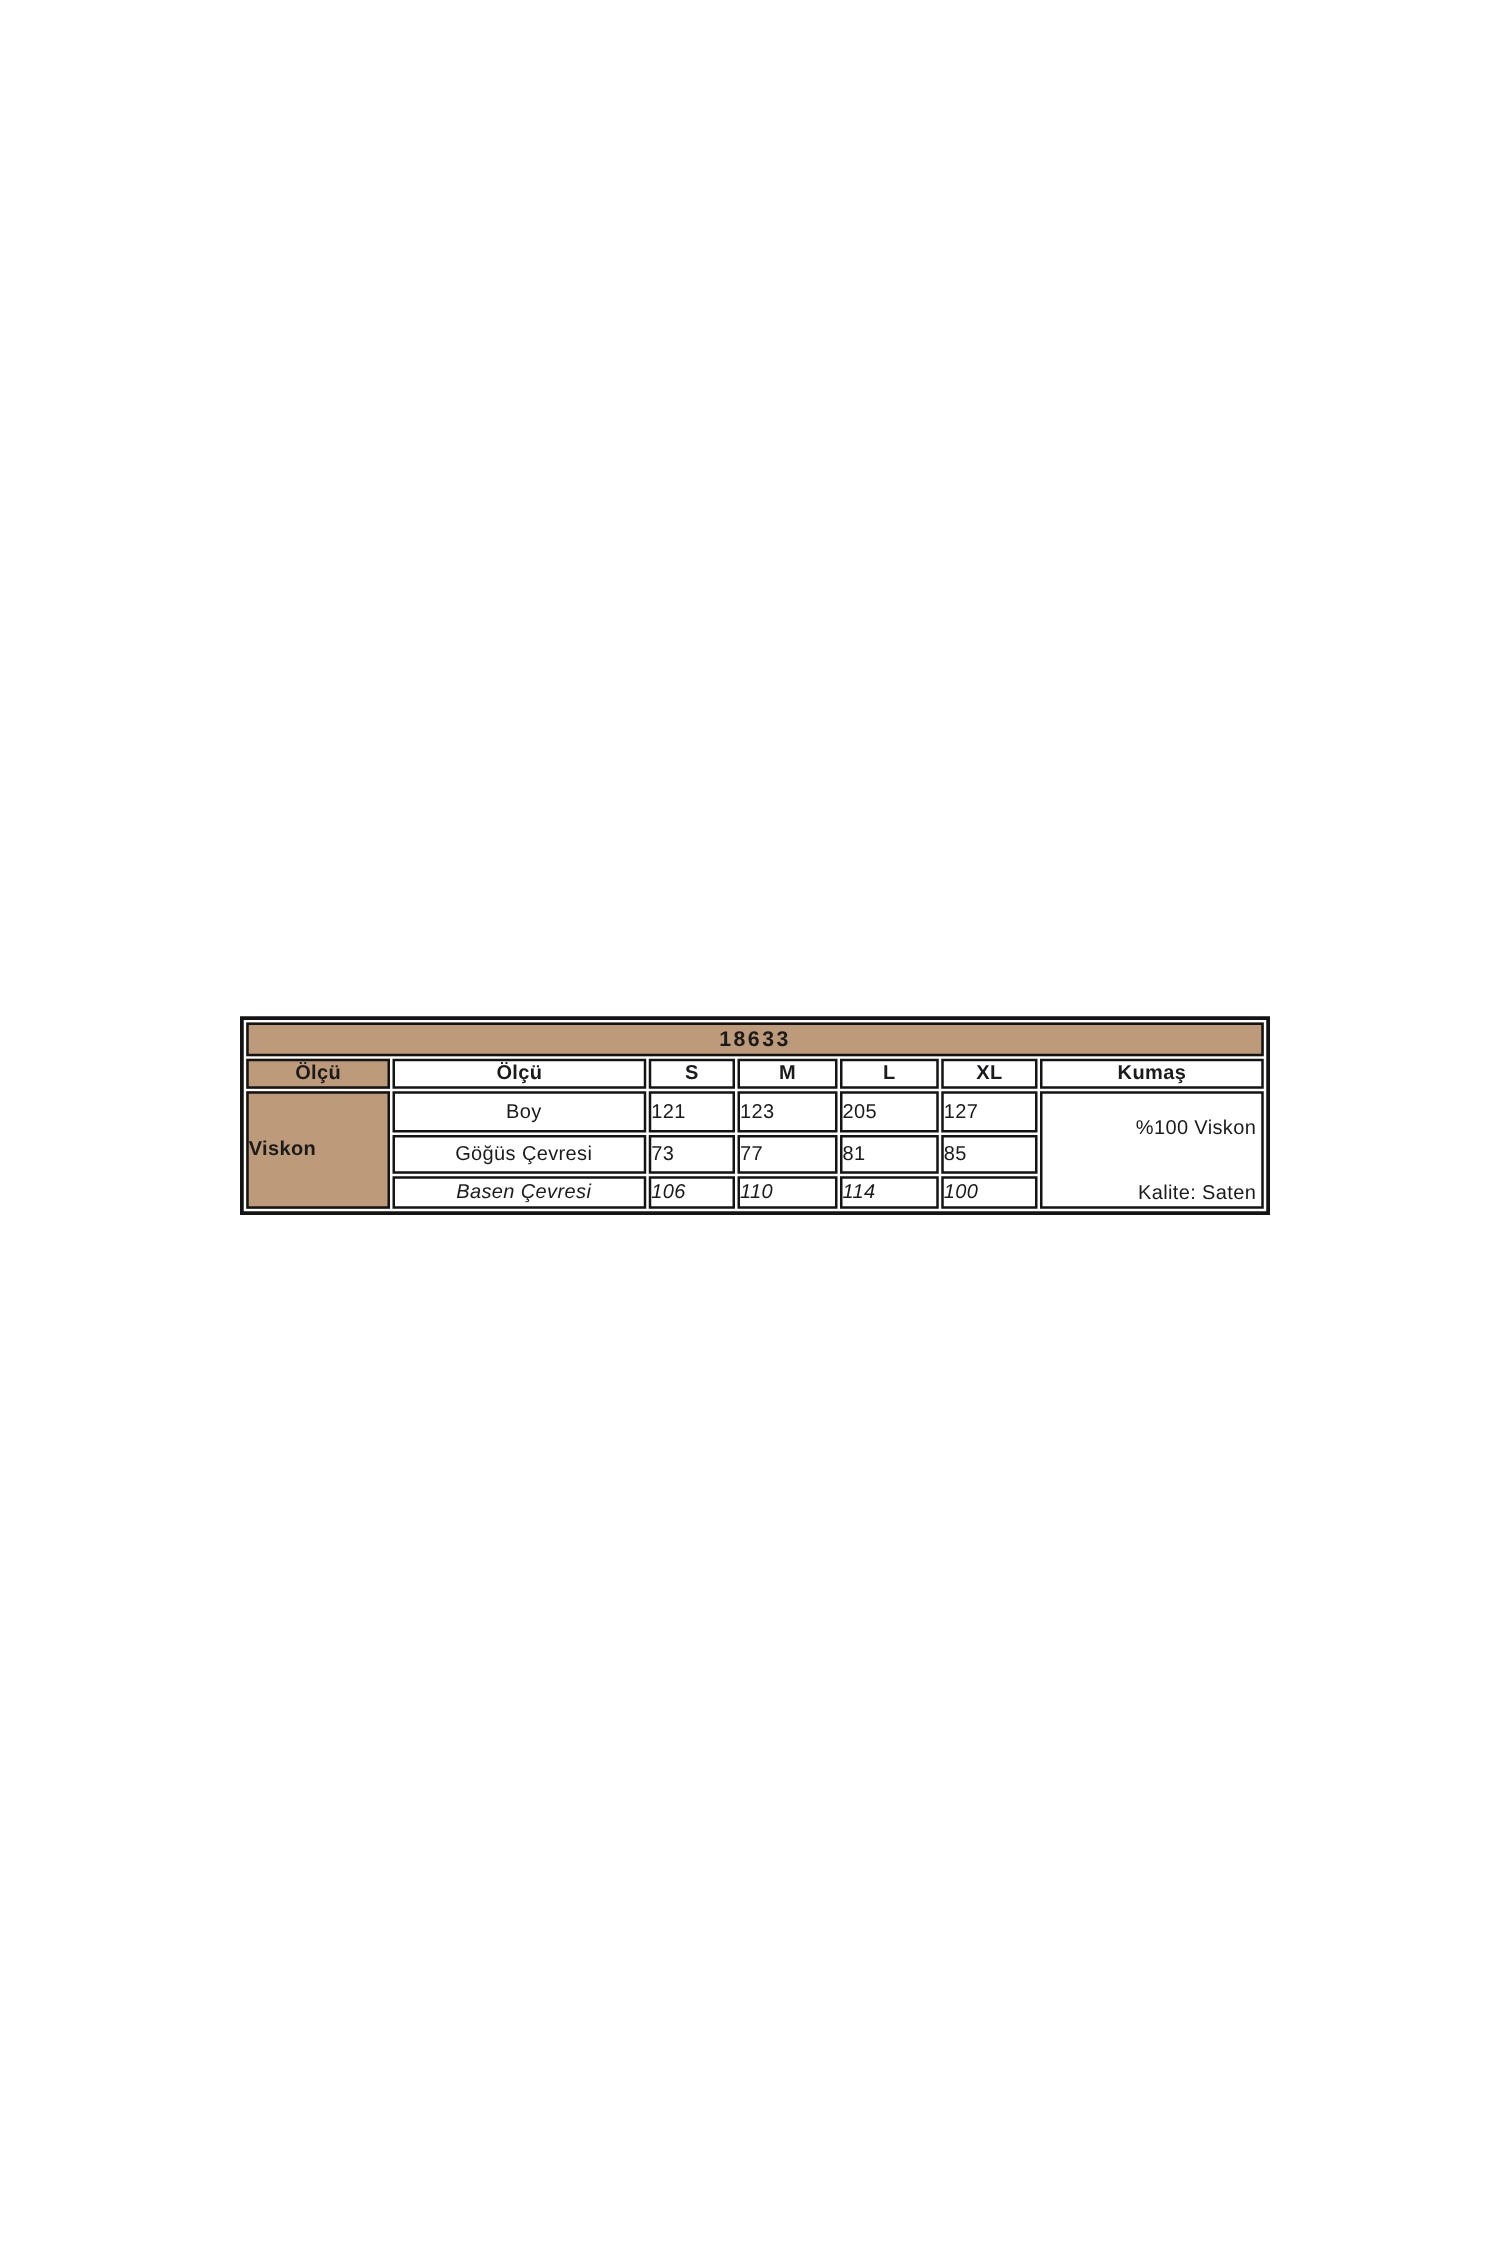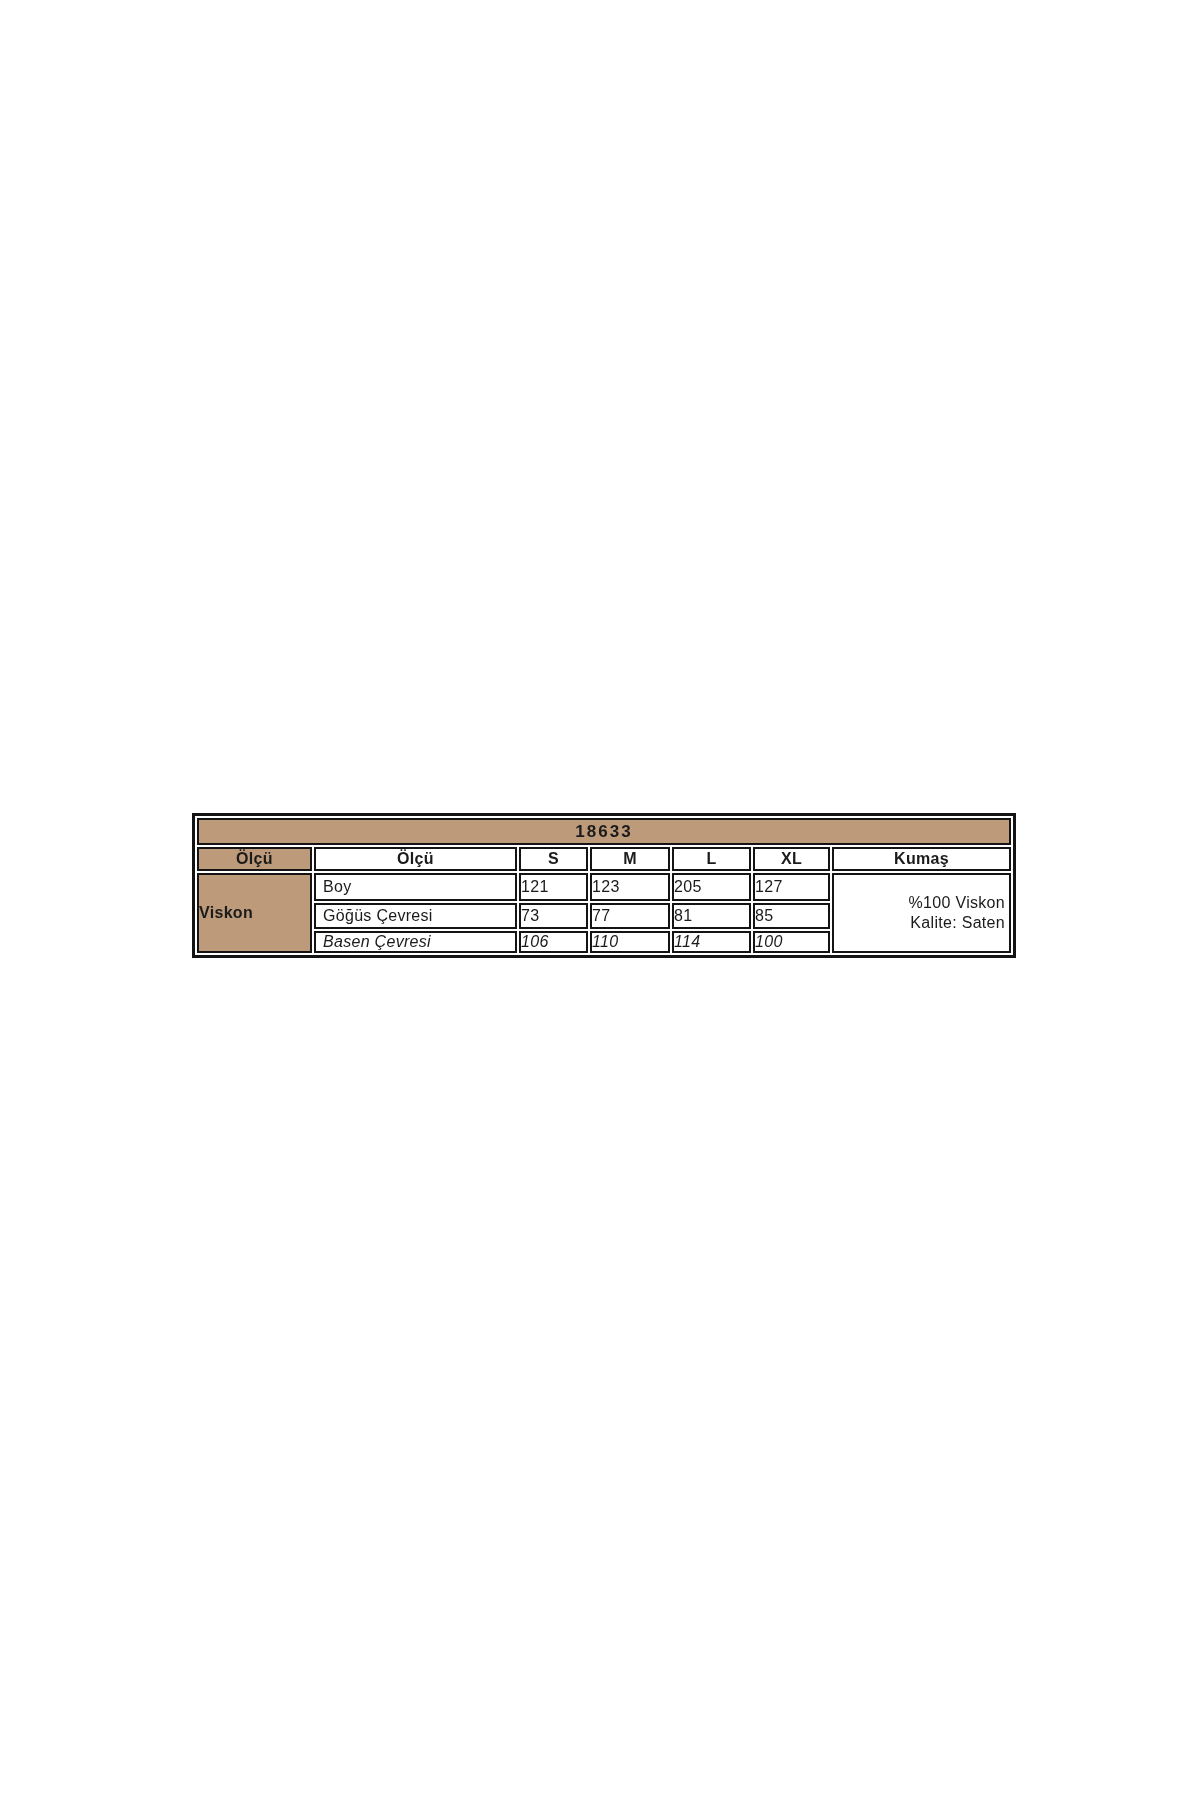--- a/index.html
+++ b/index.html
@@ -51,34 +51,34 @@
   tr.title-row th {
     height: 27px;
     font-size: 17px;
     letter-spacing: 2px;
   }
   tr.head-row th { height: 24px; }
   tr.data-row-1 td { height: 28px; }
   tr.data-row-2 td { height: 26px; }
   tr.data-row-3 td { height: 18px; font-style: italic; }
   td.label {
-    text-align: left;
+    text-align: center;
     padding-left: 7px;
     font-weight: 400;
   }
   td.num { font-weight: 400; }
   td.group { font-weight: 700; }
   td.fabric {
     text-align: right;
     vertical-align: top;
     padding: 18px 4px 0 8px;
     font-weight: 400;
   }
   td.fabric .fabric-line { line-height: 20px; }
-  td.fabric .fabric-line + .fabric-line { margin-top: 0; }
+  td.fabric .fabric-line + .fabric-line { margin-top: 32px; }
 </style>
 </head>
 <body>
 
 <div class="stage">
   <table class="size-chart">
     <colgroup>
       <col style="width:115px">
       <col style="width:203px">
       <col style="width:69px">

